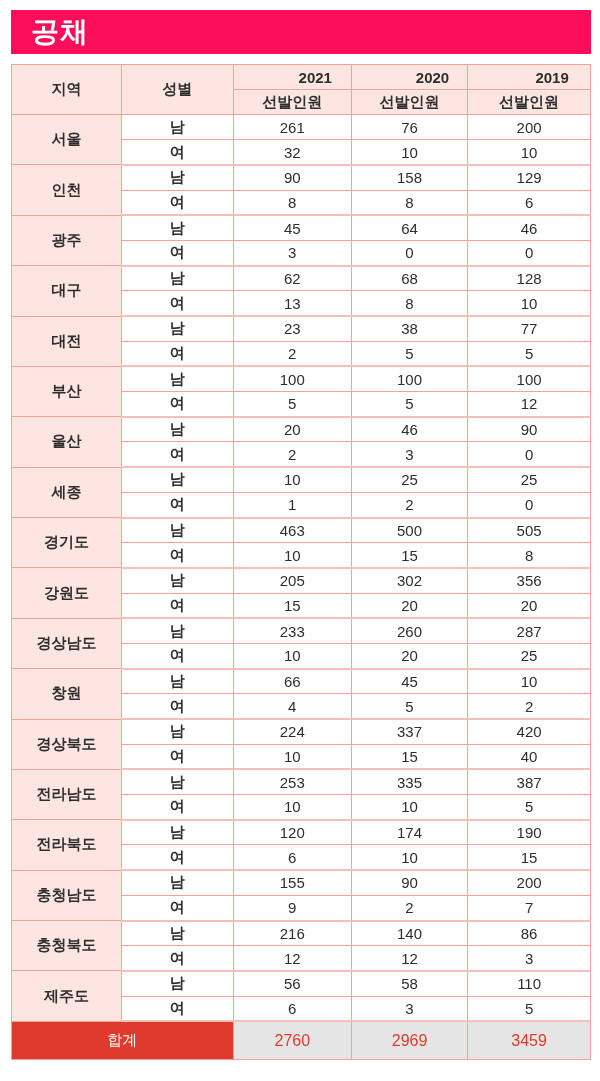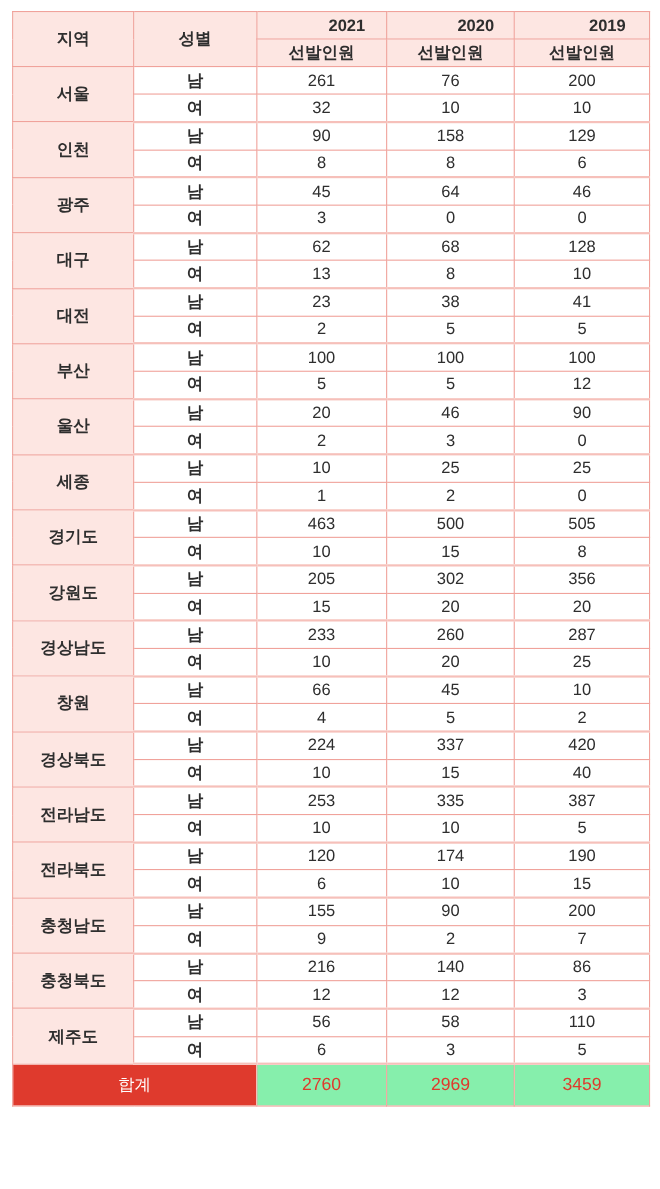--- a/index.html
+++ b/index.html
@@ -63,31 +63,34 @@
   }
 
   
   tfoot td { height: 38px; border: 1px solid var(--total, #df3a2d); }
   tfoot td.total-label {
     background: var(--total, #df3a2d);
     color: #ffffff;
     font-weight: 400;
   }
   tfoot td.total-val {
-    background: #86efac;
+    background: #e5e5e5;
     color: var(--total, #df3a2d);
     font-weight: 400;
     font-size: 16px;
   }
 </style>
 </head>
 <body>
 
 <div class="page">
 
+  <div class="title-bar">
+    <span>공채</span>
+  </div>
 
   <table class="data-table">
     <colgroup>
       <col style="width:19%">
       <col style="width:19.3%">
       <col style="width:20.4%">
       <col style="width:20.1%">
       <col style="width:21.2%">
     </colgroup>
     <thead>
@@ -155,21 +158,21 @@
           <td class="gender-cell">여</td>
           <td class="num-cell">13</td>
           <td class="num-cell">8</td>
           <td class="num-cell">10</td>
         </tr>
         <tr class="row-male">
           <td class="region-cell" rowspan="2">대전</td>
           <td class="gender-cell">남</td>
           <td class="num-cell">23</td>
           <td class="num-cell">38</td>
-          <td class="num-cell">41</td>
+          <td class="num-cell">77</td>
         </tr>
         <tr class="row-female">
           <td class="gender-cell">여</td>
           <td class="num-cell">2</td>
           <td class="num-cell">5</td>
           <td class="num-cell">5</td>
         </tr>
         <tr class="row-male">
           <td class="region-cell" rowspan="2">부산</td>
           <td class="gender-cell">남</td>

